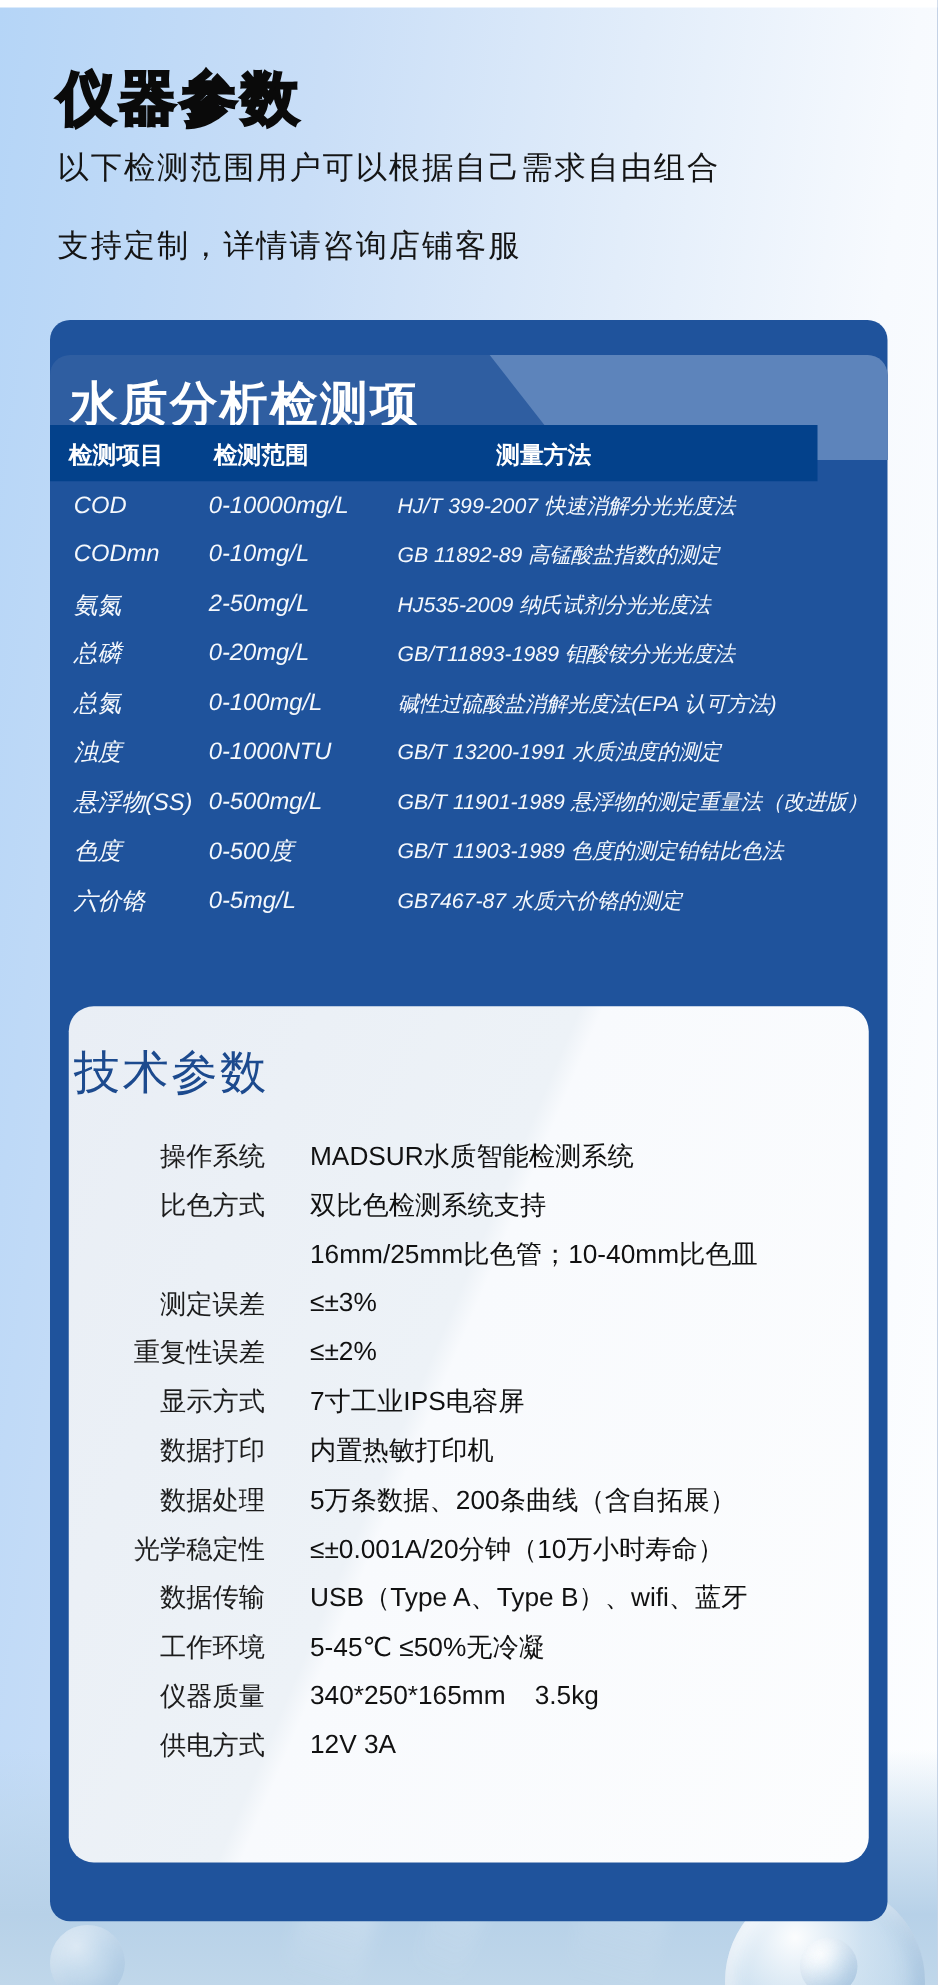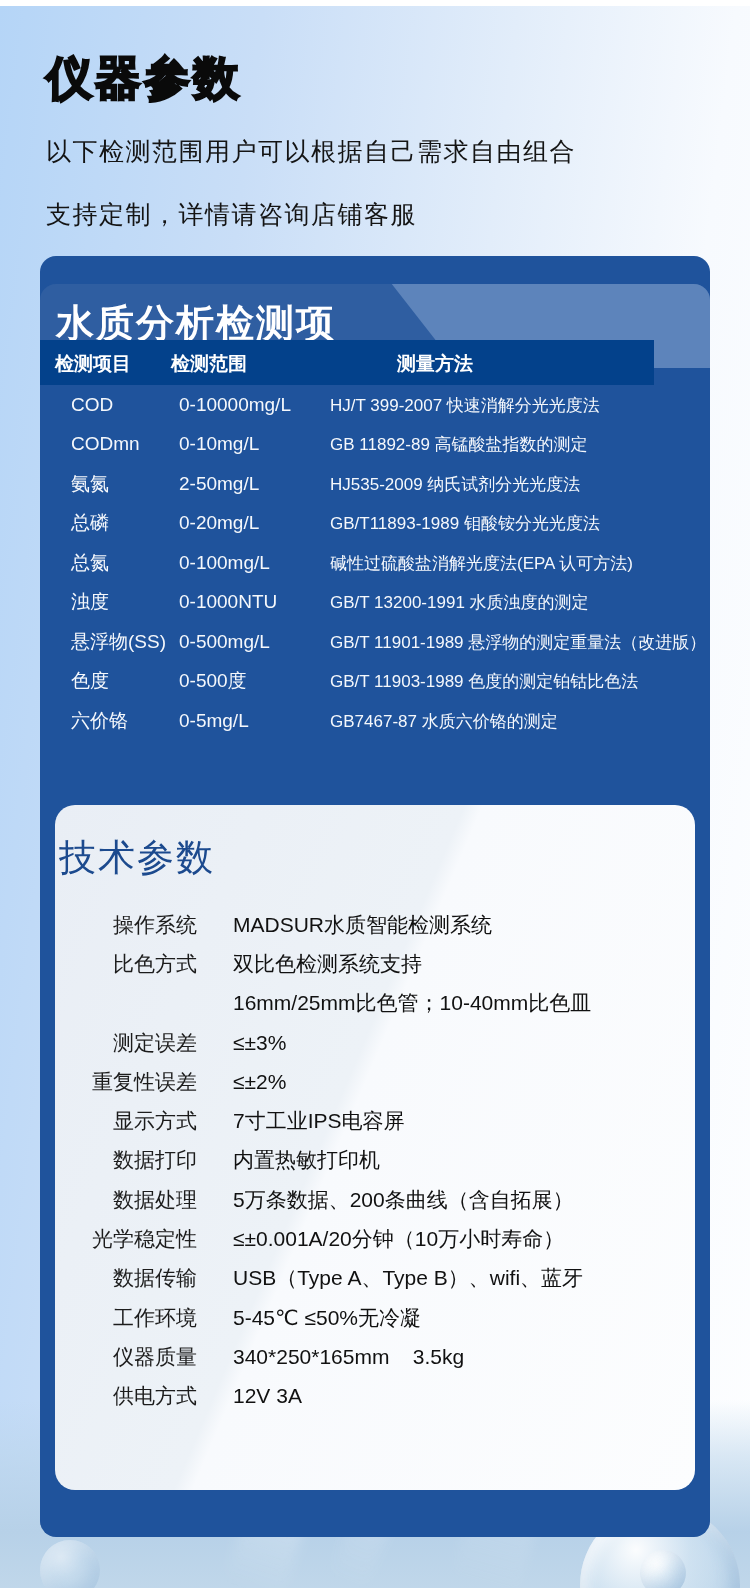--- a/index.html
+++ b/index.html
@@ -10,21 +10,21 @@
   }
   .top-strip{position:absolute;top:0;left:0;width:750px;height:6px;background:#ffffff;z-index:3;}
 
   
   .intro{position:absolute;left:46px;top:52px;z-index:3;}
   .page-title{
     margin:0;font-size:46px;line-height:1.15;font-weight:900;color:#0a0a0a;
     letter-spacing:3px;-webkit-text-stroke:2.2px #0a0a0a;
   }
   .sub{margin:0;font-size:25px;color:#141414;letter-spacing:1.5px;}
-  .sub1{margin-top:30px;}
+  .sub1{margin-top:12px;}
   .sub2{margin-top:30px;}
 
   
   .blue-wrap{
     position:absolute;left:40px;top:256px;width:670px;height:1281px;
     background:var(--card-blue,#1f539c);border-radius:16px;z-index:2;
   }
   .det-band{
     position:absolute;left:0;top:0;width:670px;height:84px;
     background:var(--band-blue,#2f5ea1);border-radius:16px 16px 0 0;overflow:hidden;margin-top:28px;
@@ -38,38 +38,38 @@
     font-size:38px;font-weight:700;color:#ffffff;letter-spacing:2px;
   }
   .thead{
     position:absolute;left:0;top:84px;width:614px;height:45px;
     background:var(--table-header-blue,#03418b);
   }
   .thead span{position:absolute;top:11px;font-size:19px;font-weight:700;color:#ffffff;white-space:nowrap;}
   .thead .h1c{left:15px;}
   .thead .h2c{left:131px;}
   .thead .h3c{left:357px;}
-  .tbody{position:absolute;left:16px;top:129px;width:670px;}
+  .tbody{position:absolute;left:4px;top:129px;width:670px;font-style:italic;}
   .trow{position:relative;height:39.5px;}
   .trow span{position:absolute;top:50%;transform:translateY(-50%);color:#f5f8fc;white-space:nowrap;}
   .trow .c1{left:15px;font-size:19px;}
   .trow .c2{left:123px;font-size:19px;}
   .trow .c3{left:274px;font-size:17px;}
 
   
   .tech-card{
     position:absolute;left:15px;top:549px;width:640px;height:685px;border-radius:20px;
     background:linear-gradient(113deg,#e9eef5 0%,#edf2f7 44%,#f8fafd 46%,#fcfdfe 100%);
     overflow:hidden;
   }
   .tech-title{
     position:absolute;left:4px;top:28px;margin:0;
     font-size:37px;font-weight:400;color:var(--heading-navy,#1c4a8e);letter-spacing:2px;
   }
-  .spec-list{position:absolute;left:0;top:100px;width:640px;}
+  .spec-list{position:absolute;left:0;top:100px;width:640px;padding-left:15px;}
   .spec-row{display:flex;align-items:center;height:39.3px;}
   .spec-label{
     width:142px;flex:0 0 142px;text-align:right;
     font-size:21px;color:#1c1c1c;white-space:nowrap;
   }
   .spec-value{
     margin-left:36px;font-size:21px;color:#111111;white-space:pre-wrap;
   }
 
   

